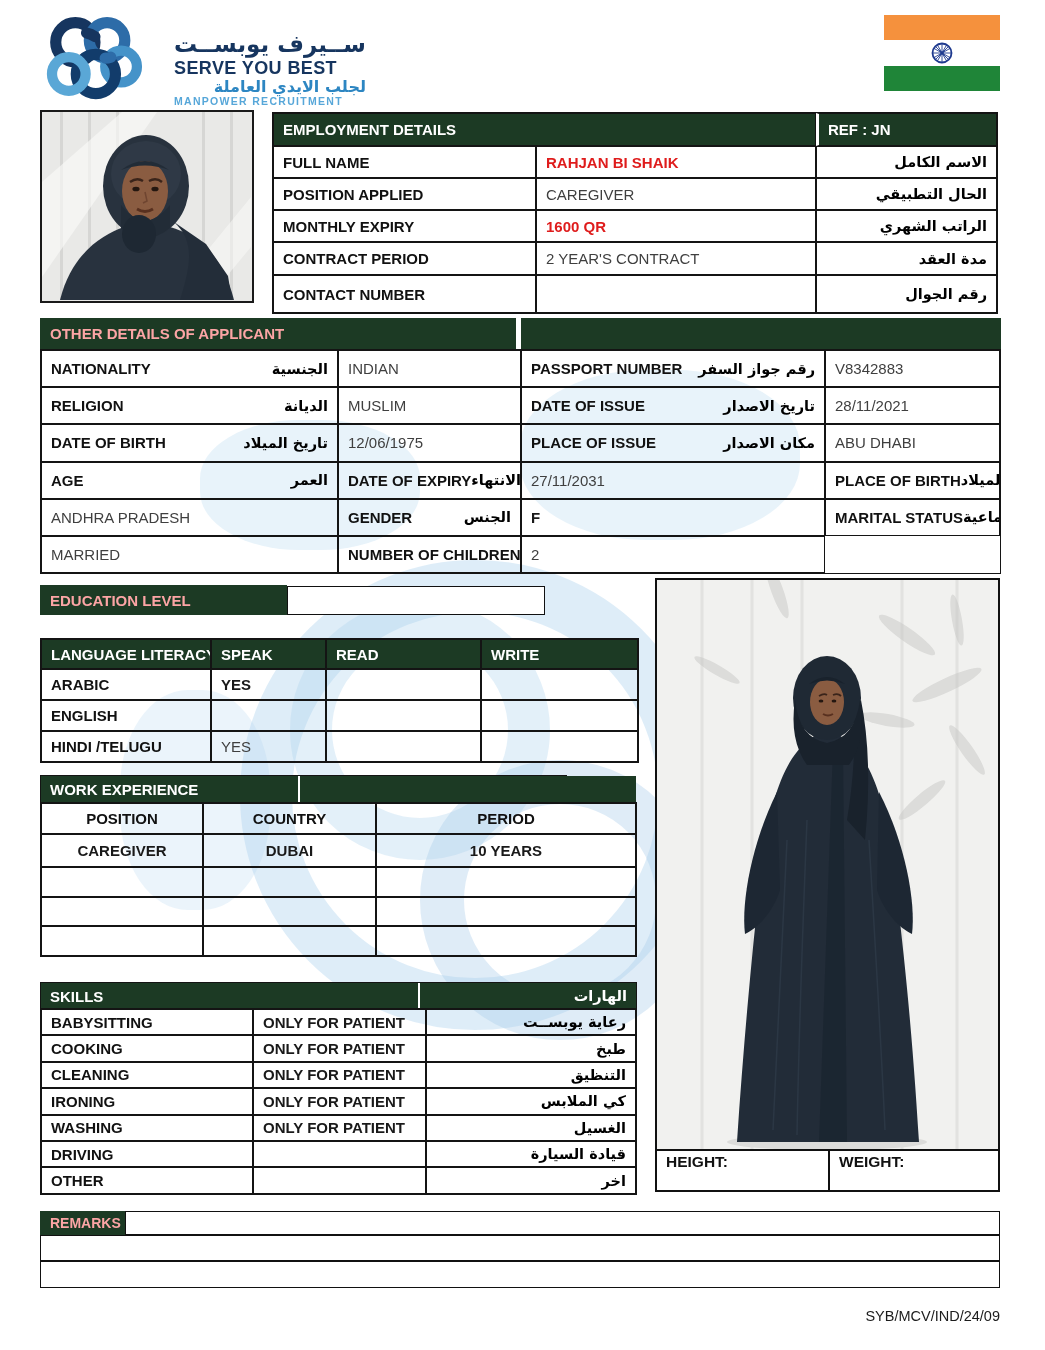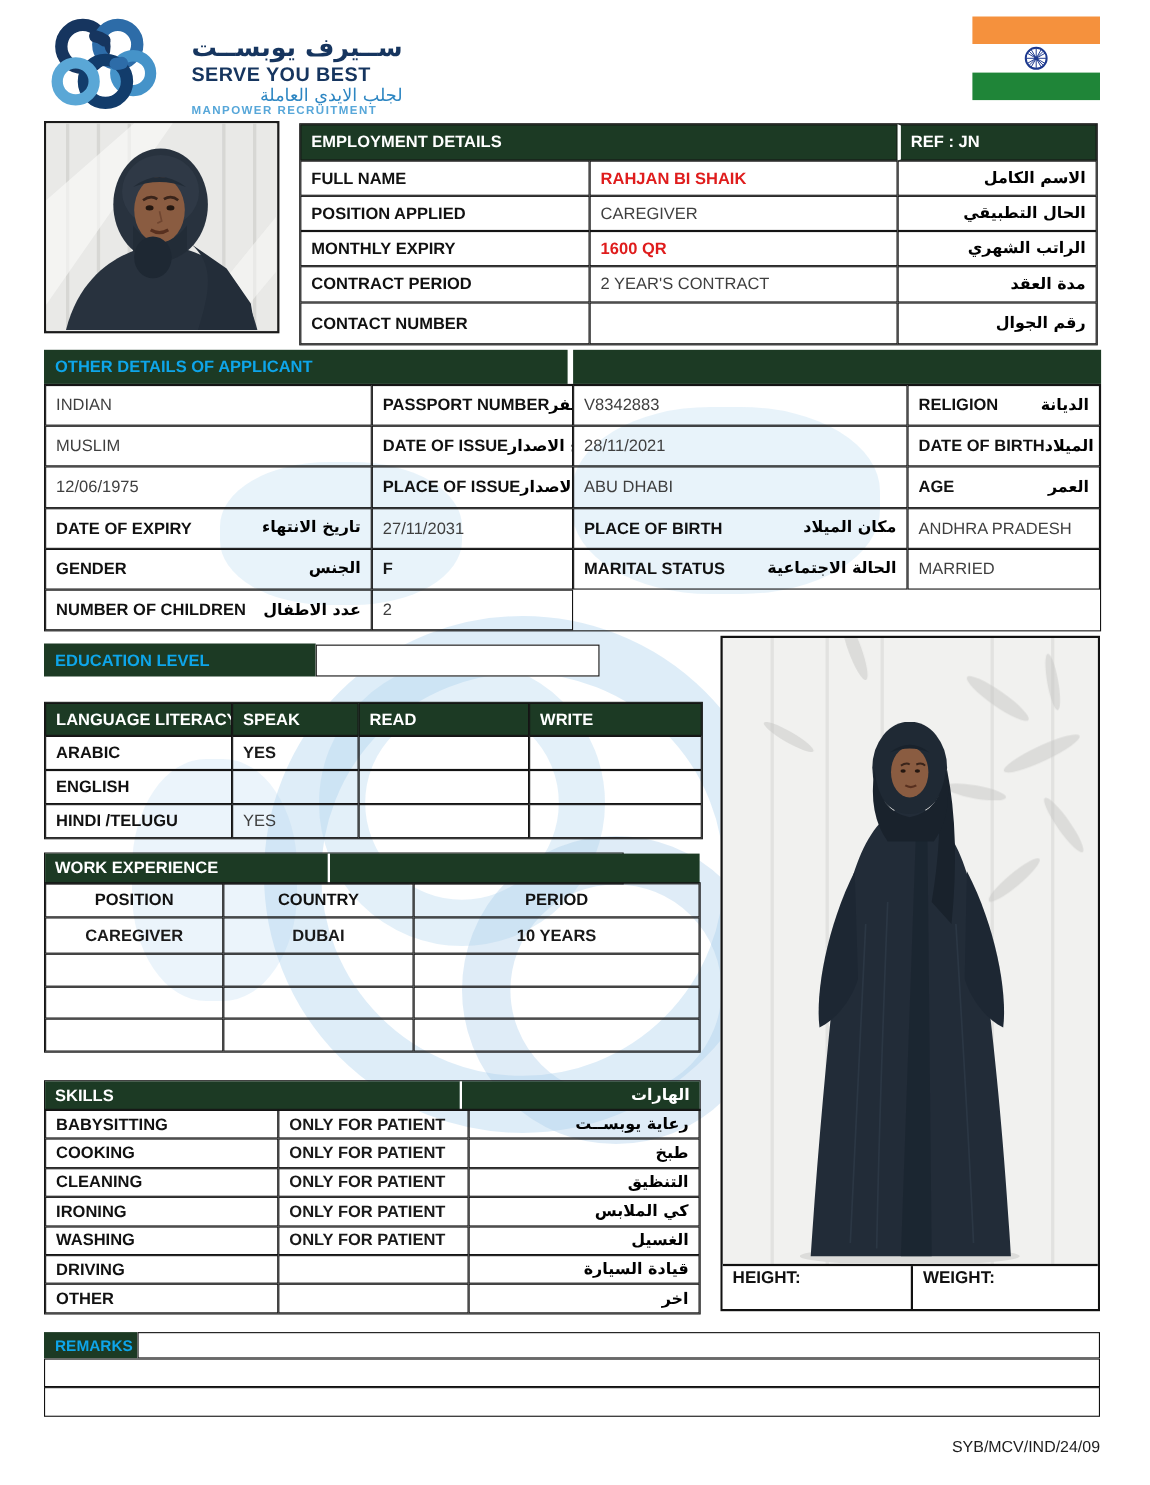--- a/index.html
+++ b/index.html
@@ -3,21 +3,21 @@
 <meta charset="utf-8">
 <style>
 :root{--green:#1c3a24;--bd:#141414;--red:#df1c1c;--ink:#111;--val:#3f3f3f;--navy:#16355f;--lblue:#57a7d9;--mblue:#2d6ca8;}
 *{box-sizing:border-box;margin:0;padding:0}
 html,body{width:1045px;height:1350px}
 body{position:relative;background:#fff;font-family:"Liberation Sans","DejaVu Sans",sans-serif;overflow:hidden}
 .abs{position:absolute}
 .tbl{display:grid;position:absolute;z-index:2;border:1px solid var(--bd)}
 .cell{border:1px solid var(--bd);display:flex;align-items:center;padding:1px 9px;font-size:15px;background:transparent;overflow:hidden;white-space:nowrap}
 .gh{background:var(--green);color:#fff;font-weight:bold}
-.gbar{position:absolute;z-index:2;background:var(--green);color:#0ea5e9;font-weight:bold;font-size:15px;display:flex;align-items:center;padding:4px 10px;white-space:nowrap}
+.gbar{position:absolute;z-index:2;background:var(--green);color:#fca5a5;font-weight:bold;font-size:15px;display:flex;align-items:center;padding:4px 10px;white-space:nowrap}
 .wbox{position:absolute;z-index:2;background:#fff;border:1.6px solid #111}
 .lbl{font-weight:bold;color:var(--ink)}
 .val{color:var(--val)}
 .red{color:var(--red);font-weight:bold}
 .bold{font-weight:bold;color:#191919}
 .ar{direction:rtl;font-weight:bold;color:#000;font-family:"DejaVu Sans",sans-serif;font-size:14.5px}
 .ctr{justify-content:center;text-align:center}
 .duo{justify-content:space-between}
 .duo .en{font-weight:bold;color:var(--ink)}
 .wm{position:absolute;border-radius:50%;z-index:0;pointer-events:none}
@@ -33,21 +33,21 @@
 #hw{display:grid;grid-template-columns:173px 166px;height:41px;border-top:2px solid #111;background:#fff}
 #hw .cell{border:none;border-right:2px solid #111;align-items:flex-start;padding-top:2px}
 #hw .cell:last-child{border-right:none}
 #portrait{left:40px;top:110px;width:214px;height:193px;z-index:2;border:2.5px solid #1a1a1a;background:#e9e9e7}
 #flag{left:884px;top:15px;width:116px;height:76px;z-index:2;display:flex;flex-direction:column}
 #flag .stripe{flex:1;position:relative}
 #logo{left:38px;top:12px;z-index:2;display:flex;gap:24px;align-items:flex-end}
 .logo-txt{display:flex;flex-direction:column;line-height:1.12}
 .l-ar{direction:rtl;font-size:23px;font-weight:bold;color:var(--navy);font-family:"DejaVu Sans",sans-serif}
 .l-en{font-size:18px;font-weight:bold;color:var(--navy);letter-spacing:.4px}
-.l-tag-ar{direction:rtl;font-size:16px;font-weight:normal;color:#2d86c2;font-family:"DejaVu Sans",sans-serif}
+.l-tag-ar{direction:rtl;font-size:16px;font-weight:bold;color:#2d86c2;font-family:"DejaVu Sans",sans-serif}
 .l-tag-en{font-size:10.5px;font-weight:bold;color:var(--lblue);letter-spacing:1.3px}
 #footer{left:640px;top:1308px;width:360px;z-index:2;text-align:right;font-size:14.5px;color:#1c1c1c}
 svg{display:block}
 </style>
 </head>
 <body>
 
 <div class="wm" style="left:240px;top:560px;width:470px;height:470px;border:52px solid rgba(176,212,238,.42)"></div>
 <div class="wm" style="left:290px;top:600px;width:260px;height:260px;border:42px solid rgba(176,212,238,.35)"></div>
 <div class="wm" style="left:420px;top:760px;width:280px;height:280px;border:44px solid rgba(170,206,234,.38)"></div>
@@ -141,20 +141,24 @@
 
   <div class="cell lbl">CONTACT NUMBER</div>
   <div class="cell val"></div>
   <div class="cell ar">رقم الجوال</div>
 </div>
 
 <div class="gbar" style="left:40px;top:318px;width:476px;height:31px">OTHER DETAILS OF APPLICANT</div>
 <div class="gbar" style="left:521px;top:318px;width:480px;height:31px"></div>
 
 <div id="od" class="tbl">
+  <div class="cell duo">
+      <span class="en">NATIONALITY</span>
+      <span class="ar">الجنسية</span>
+    </div>
   <div class="cell val">INDIAN</div>
   <div class="cell duo">
       <span class="en">PASSPORT NUMBER</span>
       <span class="ar">رقم جواز السفر</span>
     </div>
   <div class="cell val">V8342883</div>
 
   <div class="cell duo">
       <span class="en">RELIGION</span>
       <span class="ar">الديانة</span>

